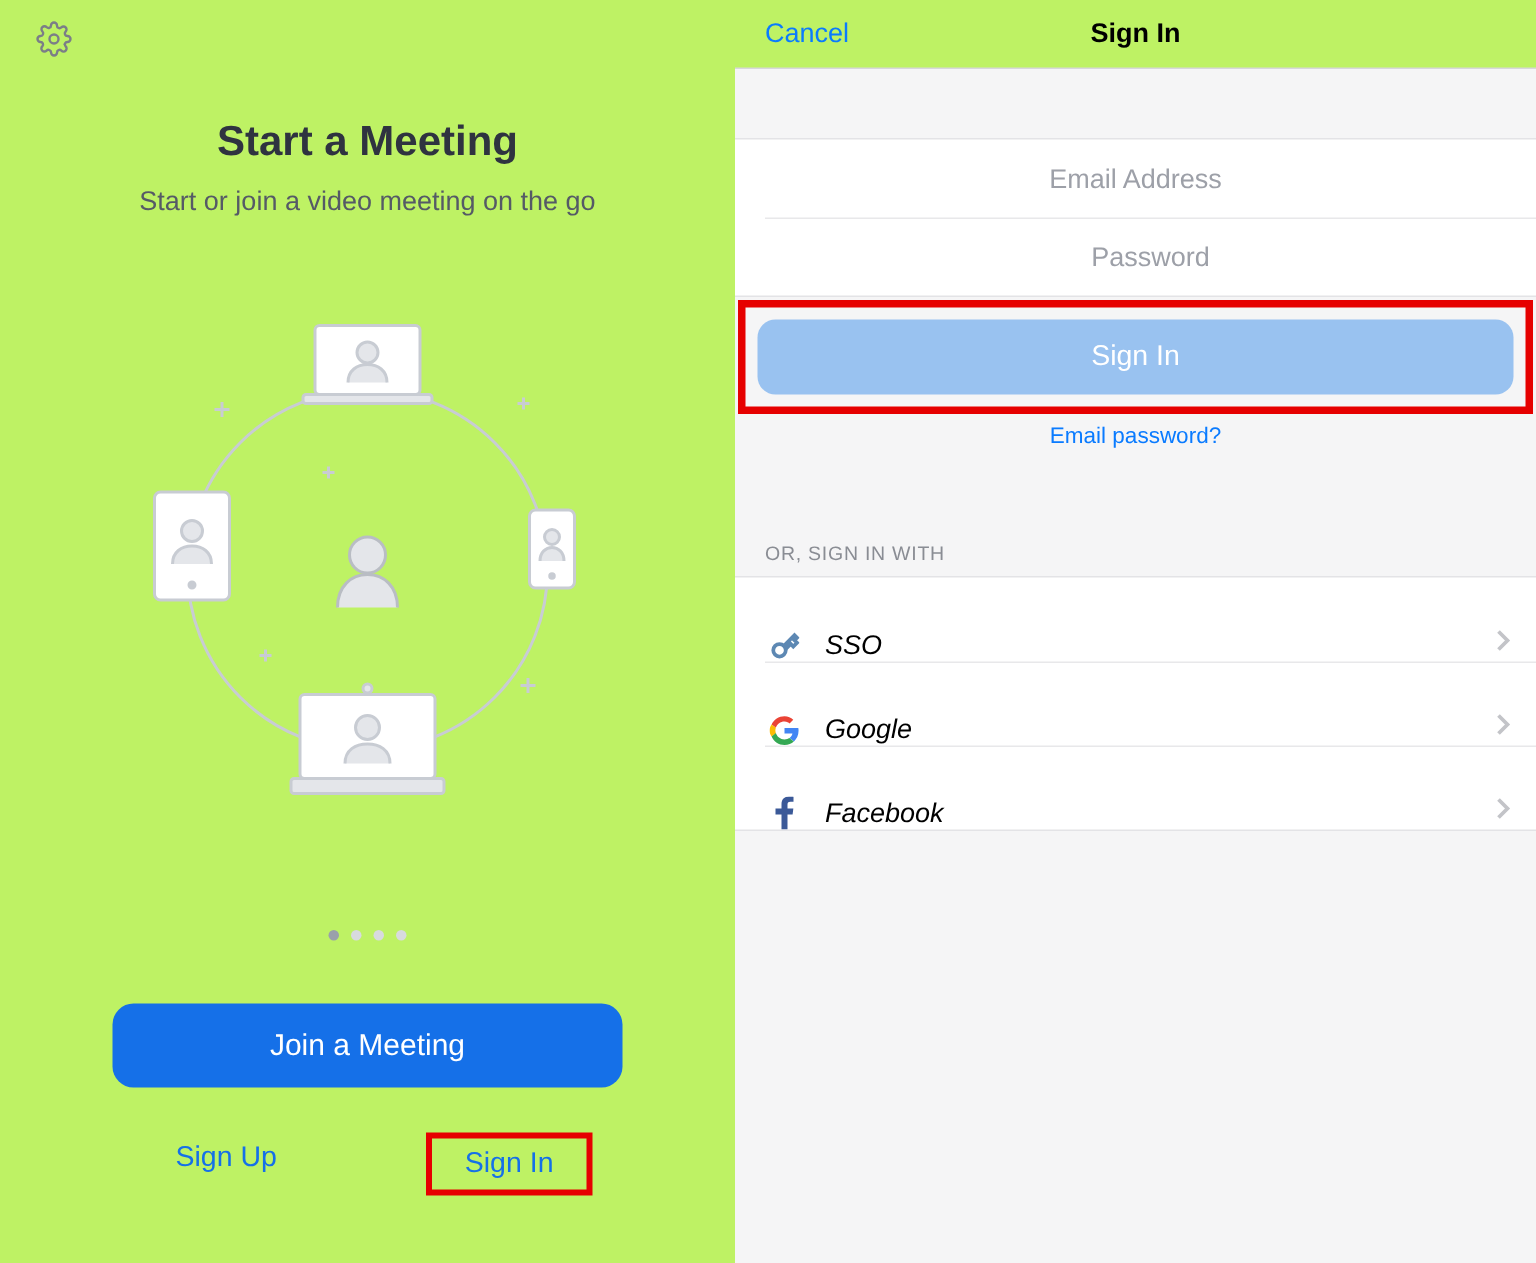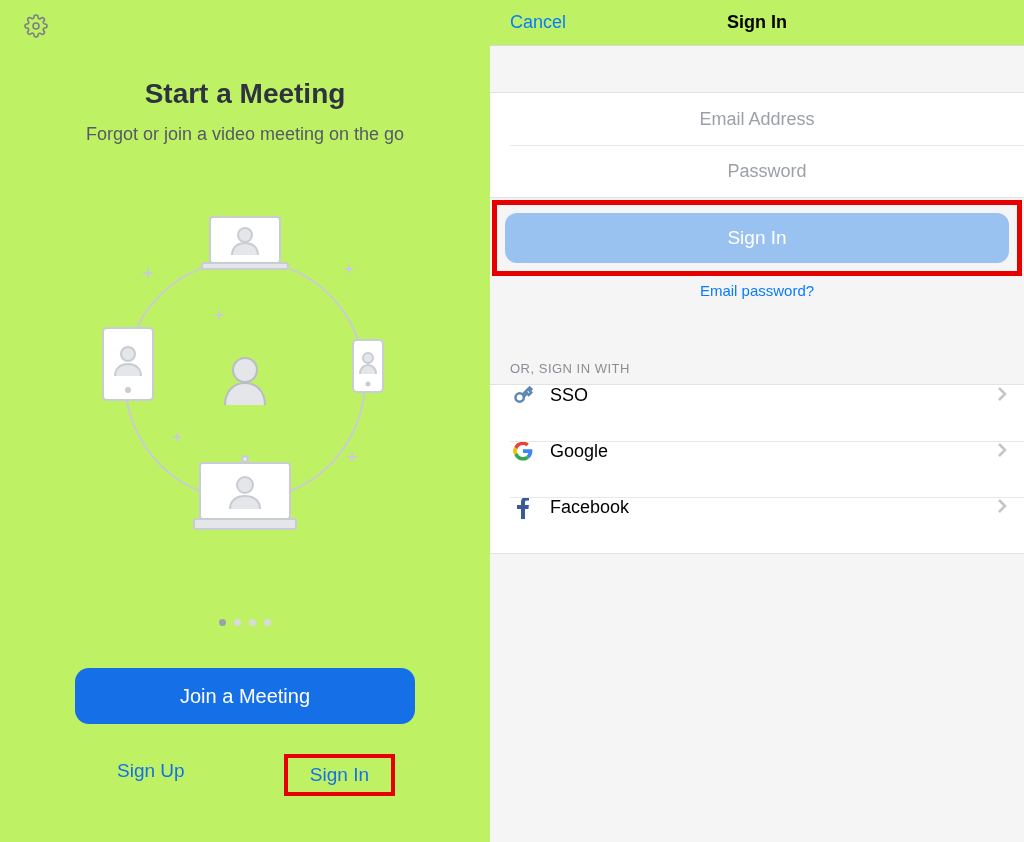--- a/index.html
+++ b/index.html
@@ -163,24 +163,25 @@
     font-weight: 500;
   }
   .sso-list {
     background: #fff;
     border-top: 1px solid #e3e3e6;
     border-bottom: 1px solid #e3e3e6;
   }
   .sso-row {
     height: 56px;
     display: flex;
-    align-items: flex-start;
+    align-items: flex-end;
     padding: 0 16px 0 20px;
     cursor: pointer;
     position: relative;
+    font-style: italic;
   }
   .sso-row + .sso-row::before {
     content: "";
     position: absolute;
     top: 0;
     left: 20px;
     right: 0;
     height: 1px;
     background: #e8e8ea;
   }
@@ -204,21 +205,21 @@
 
 <div class="left-pane">
   <span class="gear">
     <svg width="24" height="24" viewBox="0 0 24 24" fill="none" stroke="currentColor" stroke-width="1.6">
       <circle cx="12" cy="12" r="3"></circle>
       <path d="M19.4 15a1.7 1.7 0 0 0 .34 1.87l.06.06a2 2 0 1 1-2.83 2.83l-.06-.06a1.7 1.7 0 0 0-1.87-.34 1.7 1.7 0 0 0-1 1.56V21a2 2 0 1 1-4 0v-.09a1.7 1.7 0 0 0-1.11-1.56 1.7 1.7 0 0 0-1.87.34l-.06.06a2 2 0 1 1-2.83-2.83l.06-.06a1.7 1.7 0 0 0 .34-1.87 1.7 1.7 0 0 0-1.56-1H3a2 2 0 1 1 0-4h.09a1.7 1.7 0 0 0 1.56-1.11 1.7 1.7 0 0 0-.34-1.87l-.06-.06a2 2 0 1 1 2.83-2.83l.06.06a1.7 1.7 0 0 0 1.87.34H9a1.7 1.7 0 0 0 1-1.56V3a2 2 0 1 1 4 0v.09a1.7 1.7 0 0 0 1 1.56 1.7 1.7 0 0 0 1.87-.34l.06-.06a2 2 0 1 1 2.83 2.83l-.06.06a1.7 1.7 0 0 0-.34 1.87V9a1.7 1.7 0 0 0 1.56 1H21a2 2 0 1 1 0 4h-.09a1.7 1.7 0 0 0-1.56 1z"></path>
     </svg>
   </span>
 
   <h1 class="left-title">Start a Meeting</h1>
-  <p class="left-subtitle">Forgot or join a video meeting on the go</p>
+  <p class="left-subtitle">Start or join a video meeting on the go</p>
 
   <div class="illustration">
     <svg width="300" height="340" viewBox="0 0 300 340">
       <g stroke="#c8ccd3" stroke-width="2" fill="none">
         <circle cx="150" cy="175" r="120"></circle>
 
         <g fill="#e4e6ea" stroke="#b9bdc4">
           <circle cx="150" cy="165" r="12"></circle>
           <path d="M130 200c0-14 9-22 20-22s20 8 20 22"></path>
         </g>

